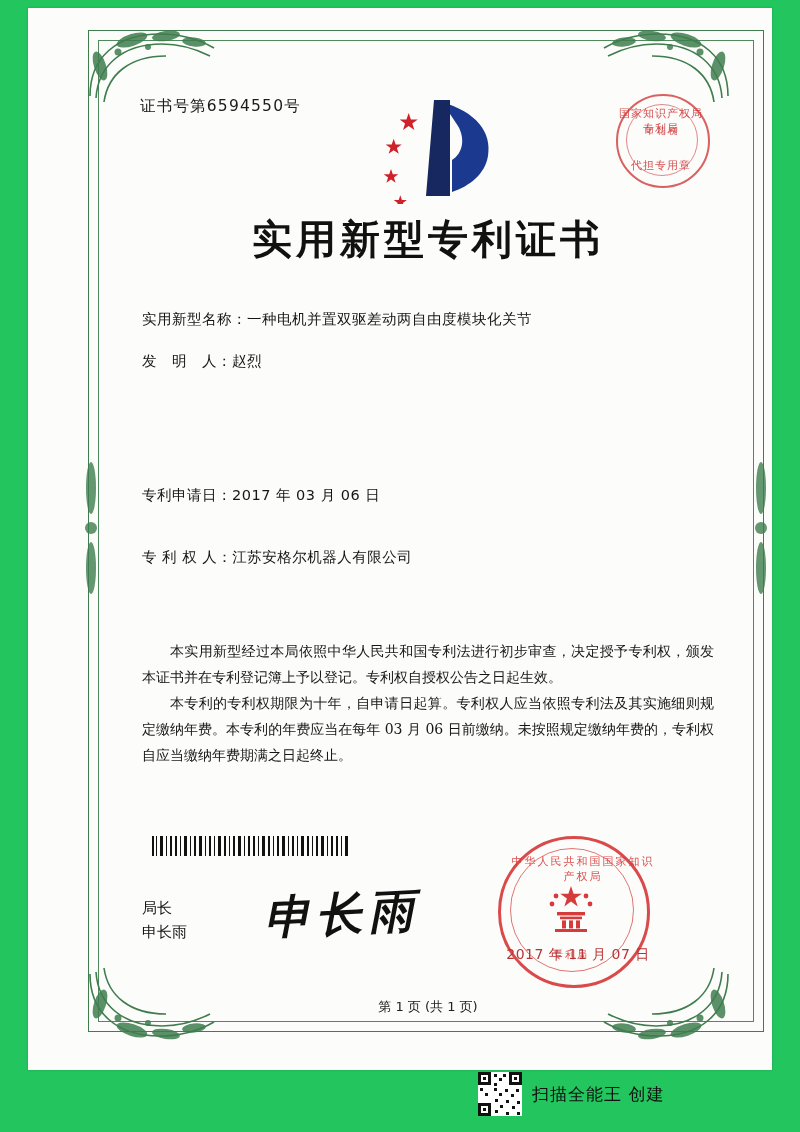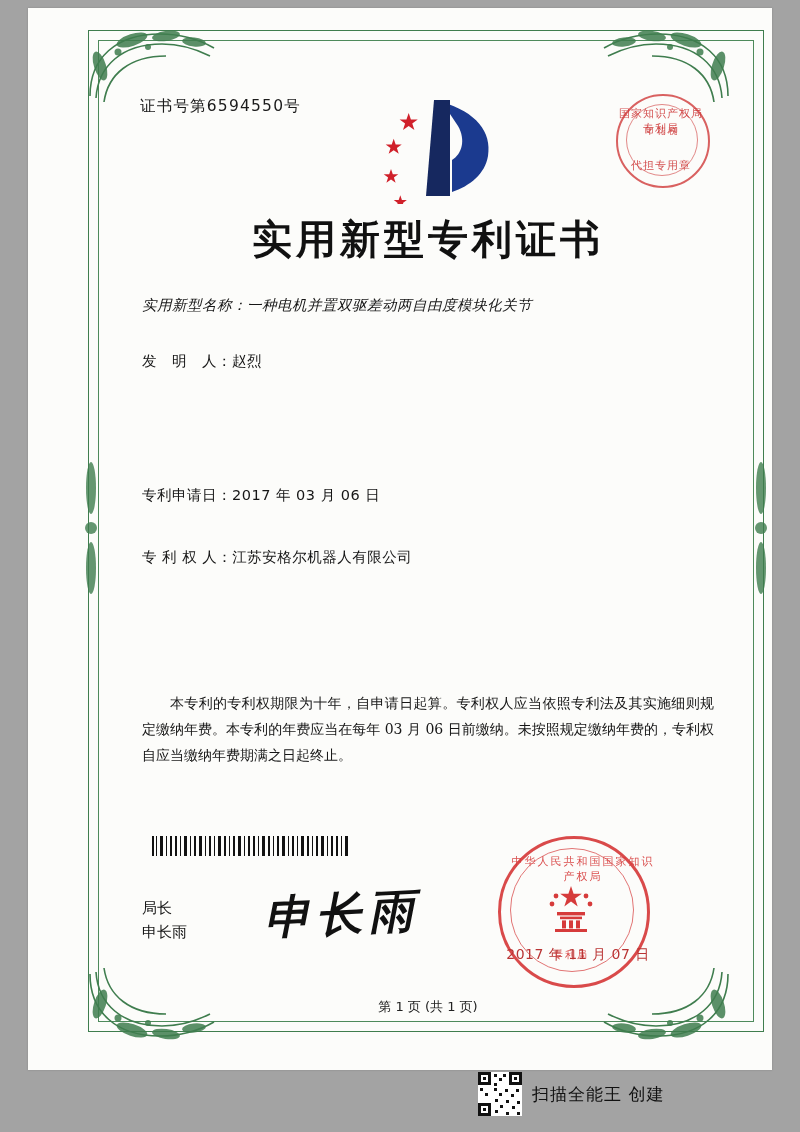--- a/index.html
+++ b/index.html
@@ -14,21 +14,21 @@
     position: relative;
     overflow: hidden;
   }
 
   
   #page {
     position: absolute;
     left: 0; top: 0;
     width: 800px;
     height: 1132px;
-    background: #a3a3a3;
+    background: #22c55e;
   }
   #paper {
     position: absolute;
     left: 28px;
     top: 8px;
     width: 744px;
     height: 1062px;
     background: #fcfcfa;
     box-shadow: 0 0 2px rgba(0,0,0,.18);
   }
@@ -149,21 +149,21 @@
     position: absolute;
     left: 114px;
     font-size: 14.5px;
     color: #161616;
     font-family: "DejaVu Sans", "Liberation Sans", sans-serif;
     white-space: nowrap;
   }
   .field .lbl { letter-spacing: 0.5px; }
   .field .val { letter-spacing: 0.5px; }
 
-  .f-name   { top: 288px; font-style: italic; }
+  .f-name   { top: 302px; }
   .f-inv    { top: 344px; }
   .f-pno    { top: 422px; }
   .f-appd   { top: 478px; }
   .f-owner  { top: 540px; }
   .f-grant  { top: 597px; }
 
   
   .body-text {
     position: absolute;
     left: 114px;
@@ -440,20 +440,23 @@
     <div class="field f-inv">
       <span class="lbl">发　明　人：</span><span class="val">赵烈</span>
     </div>
     <div class="field f-appd">
       <span class="lbl">专利申请日：</span><span class="val">2017 年 03 月 06 日</span>
     </div>
     <div class="field f-owner">
       <span class="lbl">专 利 权 人：</span><span class="val">江苏安格尔机器人有限公司</span>
     </div>
 
+    <div class="body-text p1">
+      <p>本实用新型经过本局依照中华人民共和国专利法进行初步审查，决定授予专利权，颁发本证书并在专利登记簿上予以登记。专利权自授权公告之日起生效。</p>
+    </div>
     <div class="body-text p2">
       <p>本专利的专利权期限为十年，自申请日起算。专利权人应当依照专利法及其实施细则规定缴纳年费。本专利的年费应当在每年 03 月 06 日前缴纳。未按照规定缴纳年费的，专利权自应当缴纳年费期满之日起终止。</p>
     </div>
 
     <div class="barcode">
       <i style="left:0px;   width:2px;"></i>
         <i style="left:4px;  width:1px;"></i>
       <i style="left:8px;   width:3px;"></i>
         <i style="left:14px; width:1px;"></i>
       <i style="left:18px;  width:2px;"></i>

